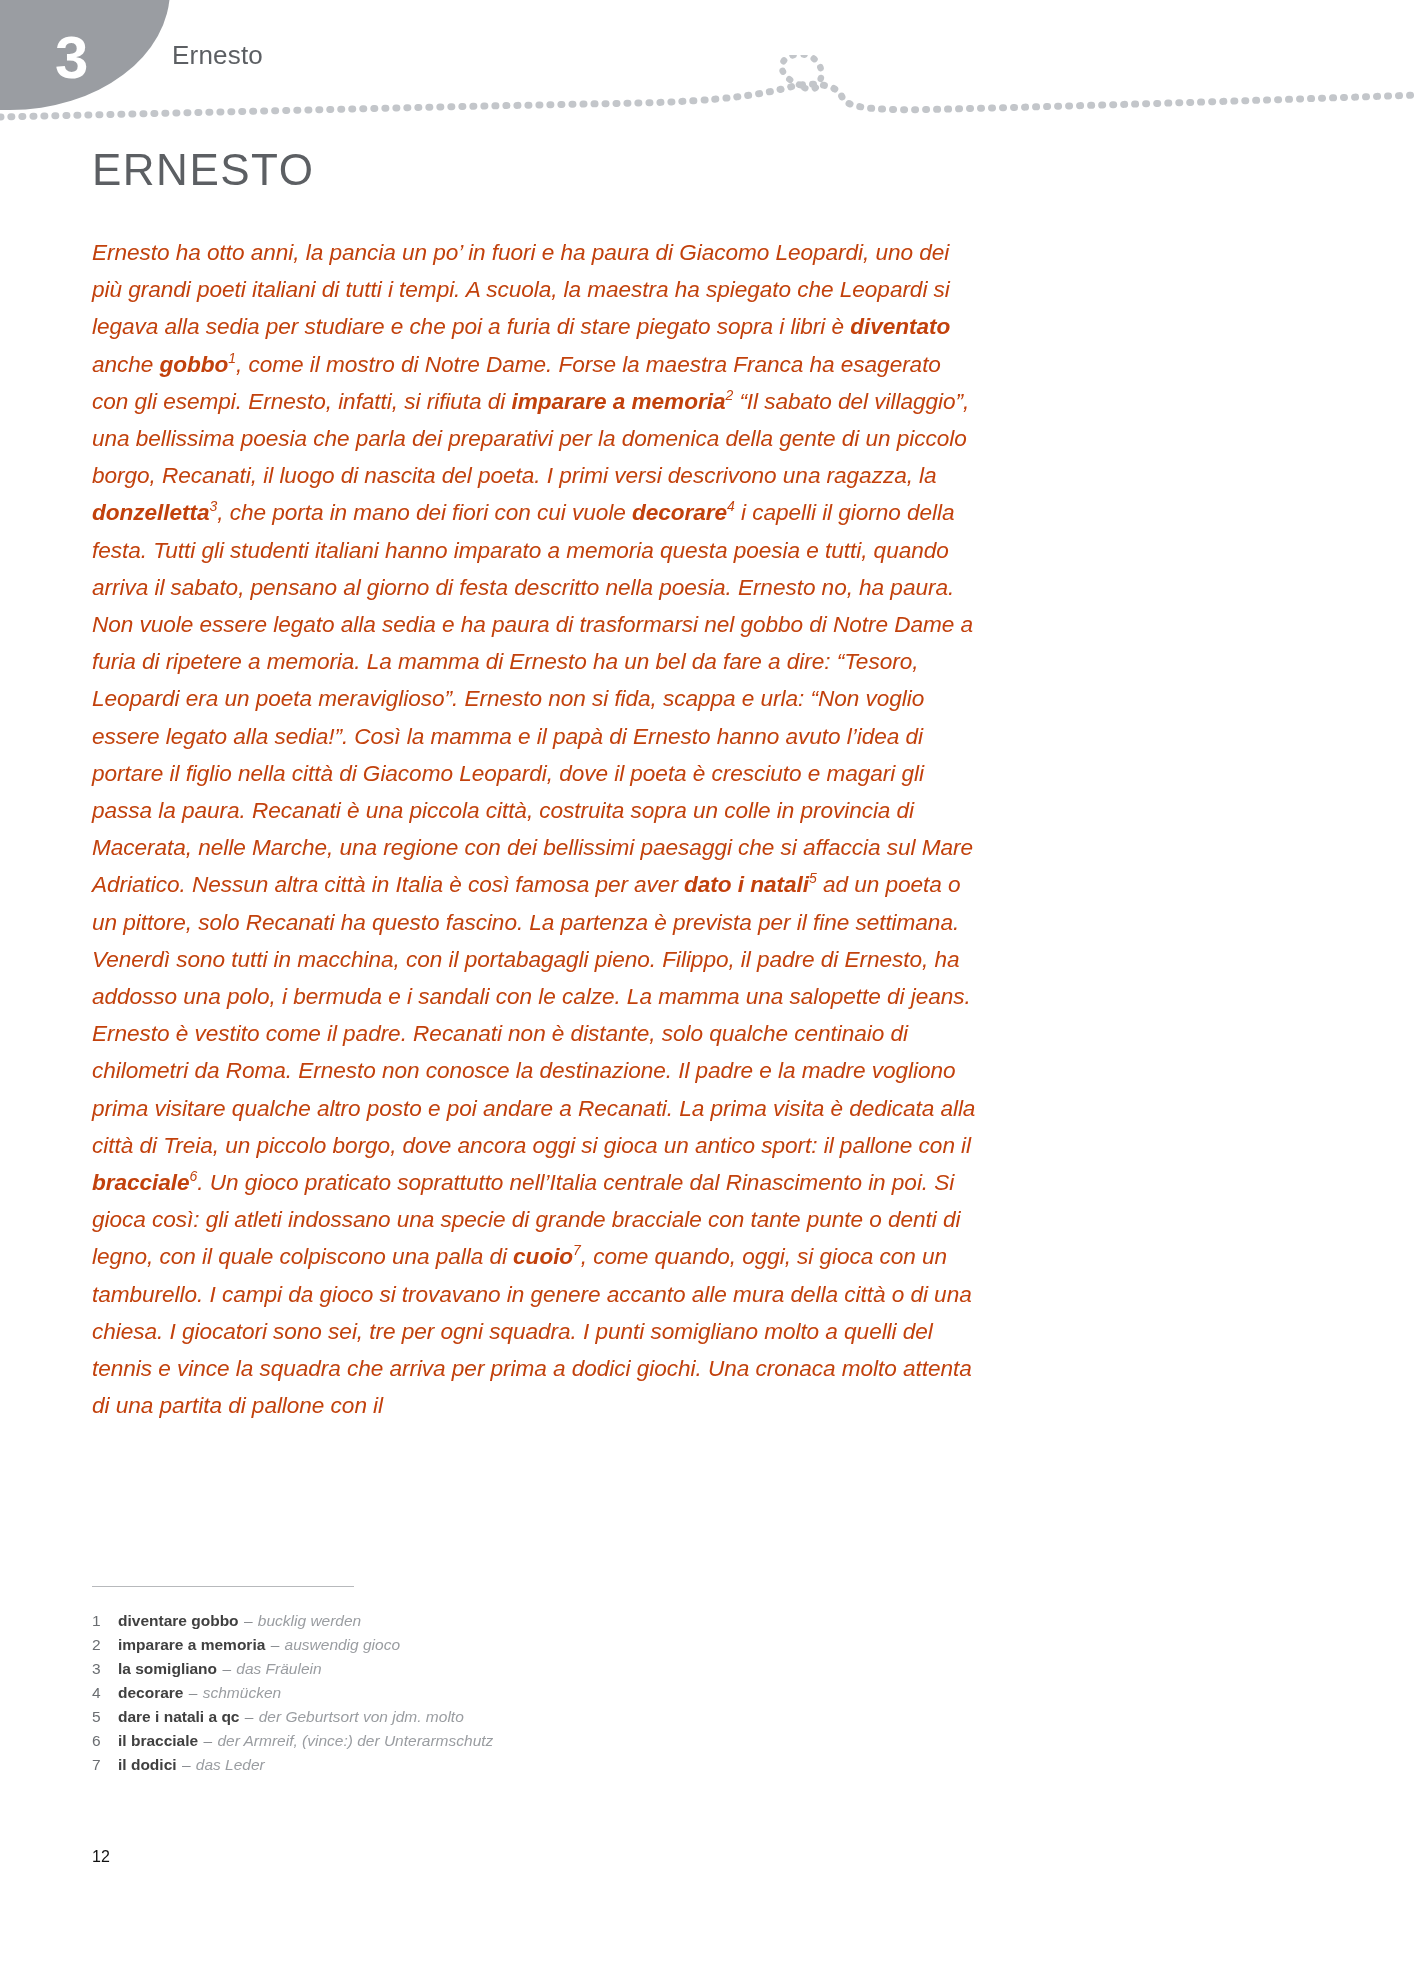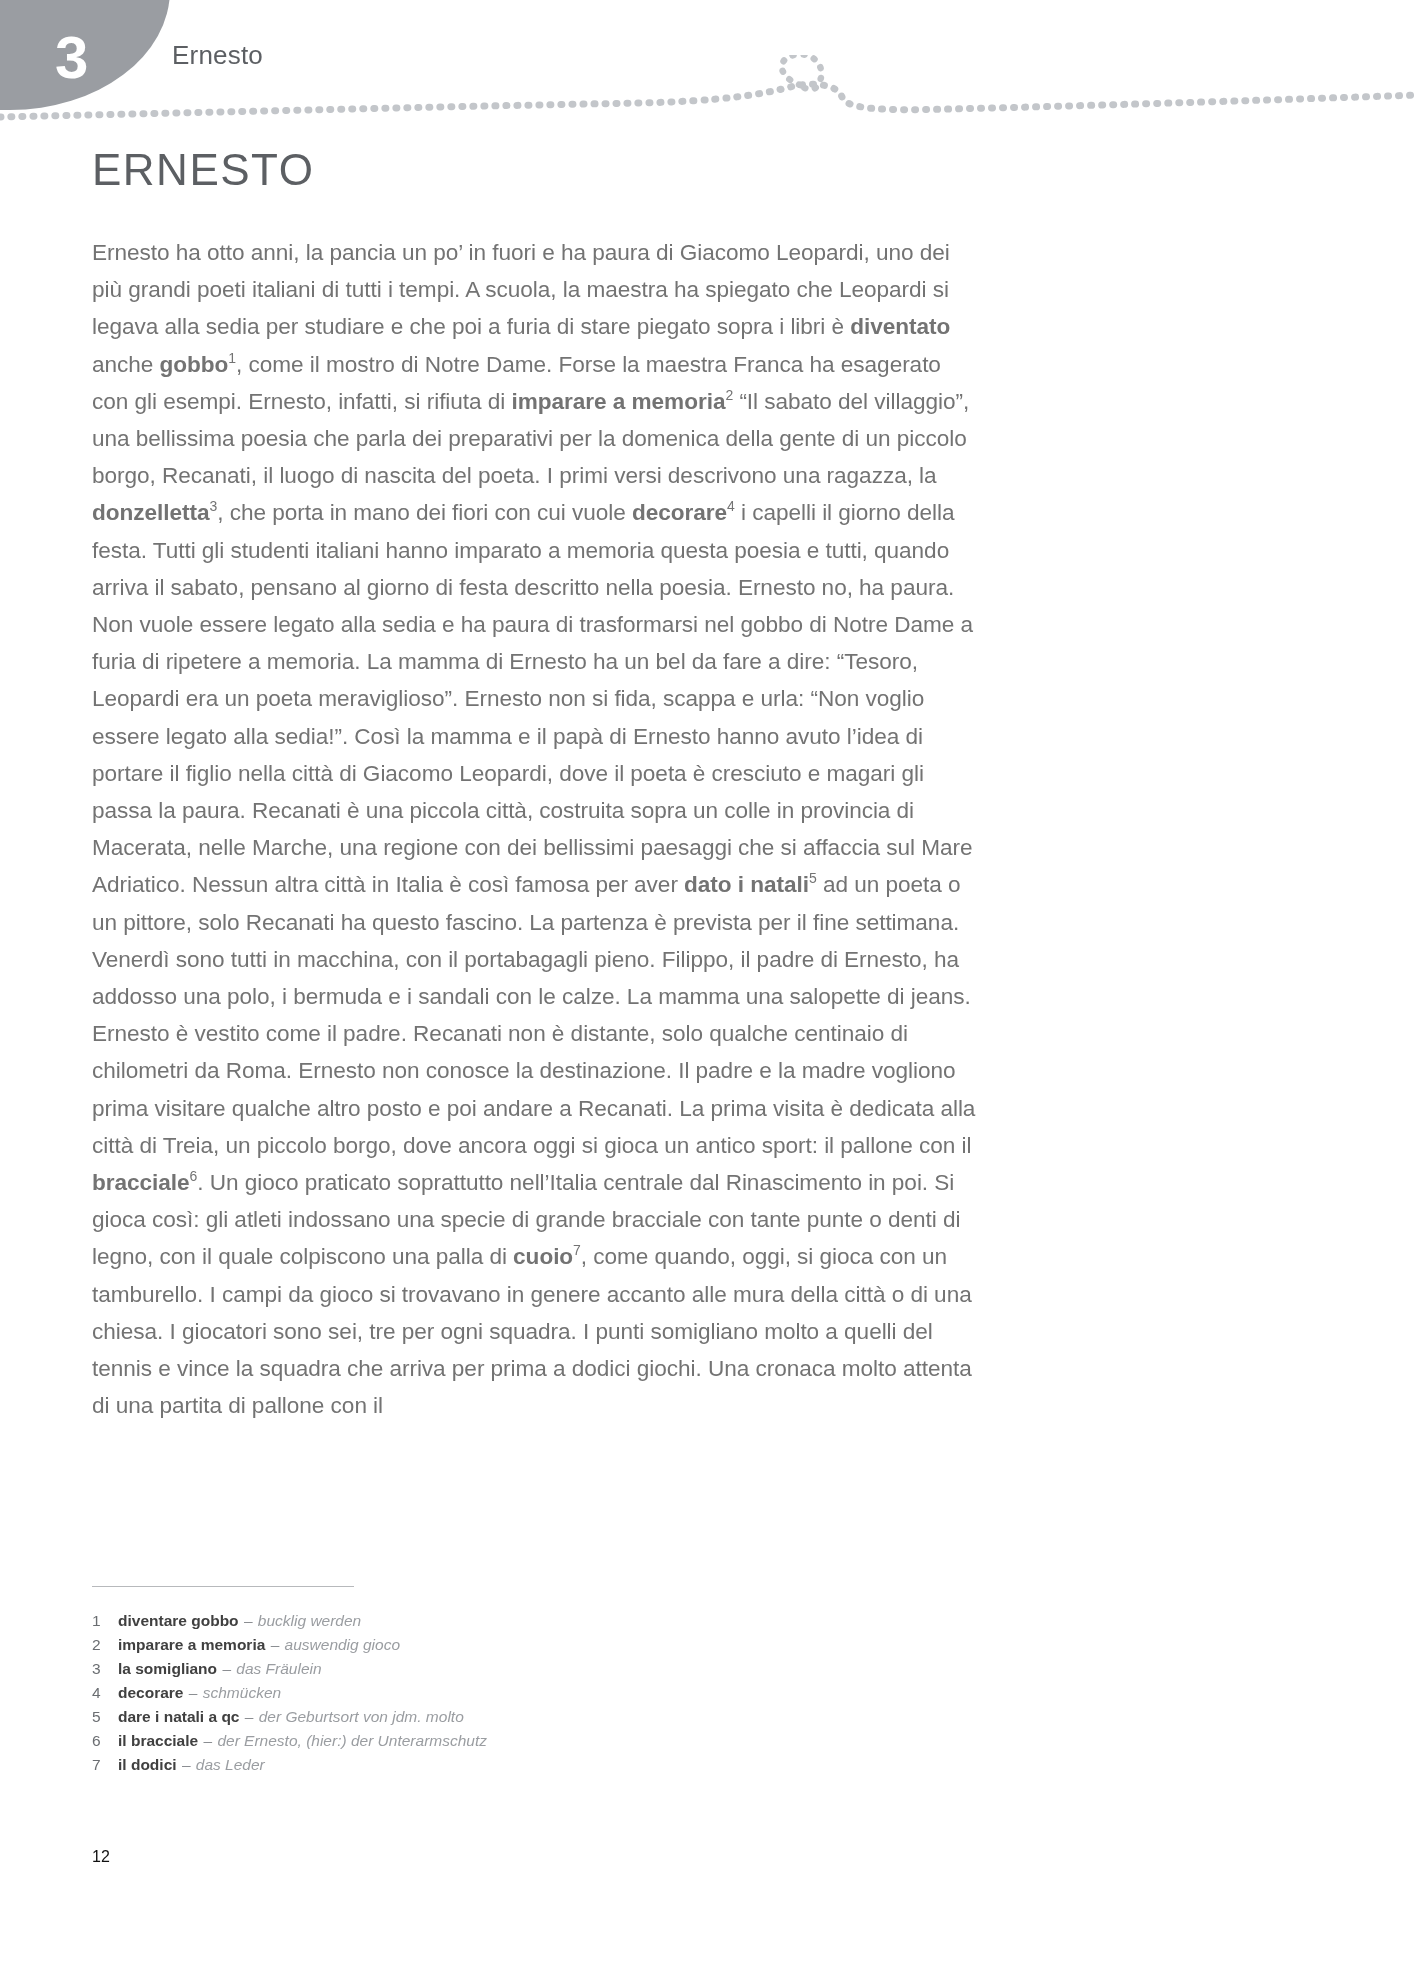--- a/index.html
+++ b/index.html
@@ -73,24 +73,25 @@
     font-size: 44px;
     font-weight: normal;
     color: #5c5f63;
     letter-spacing: 1.5px;
     margin: 0 0 42px 0;
     line-height: 1;
   }
   .body-text {
     font-size: 22.6px;
     line-height: 37.2px;
-    color: #737373;
+    color: #c2410c;
     text-align: left;
     letter-spacing: -0.05px;
     white-space: normal;
+    font-style: italic;
   }
   .body-text b {
     font-weight: bold;
   }
   .body-text sup {
     font-size: 0.62em;
     vertical-align: super;
     line-height: 0;
     font-weight: normal;
   }
@@ -190,21 +191,21 @@
       <li class="fn-item">
         <span class="fn-num">4</span>
         <span><span class="fn-term">decorare</span> <span class="fn-dash">–</span> <span class="fn-trans">schmücken</span></span>
       </li>
       <li class="fn-item">
         <span class="fn-num">5</span>
         <span><span class="fn-term">dare i natali a qc</span> <span class="fn-dash">–</span> <span class="fn-trans">der Geburtsort von jdm. molto</span></span>
       </li>
       <li class="fn-item">
         <span class="fn-num">6</span>
-        <span><span class="fn-term">il bracciale</span> <span class="fn-dash">–</span> <span class="fn-trans">der Ernesto, (hier:) der Unterarmschutz</span></span>
+        <span><span class="fn-term">il bracciale</span> <span class="fn-dash">–</span> <span class="fn-trans">der Armreif, (vince:) der Unterarmschutz</span></span>
       </li>
       <li class="fn-item">
         <span class="fn-num">7</span>
         <span><span class="fn-term">il dodici</span> <span class="fn-dash">–</span> <span class="fn-trans">das Leder</span></span>
       </li>
     </ul>
   </div>
 
   <div class="page-number">12</div>
 

